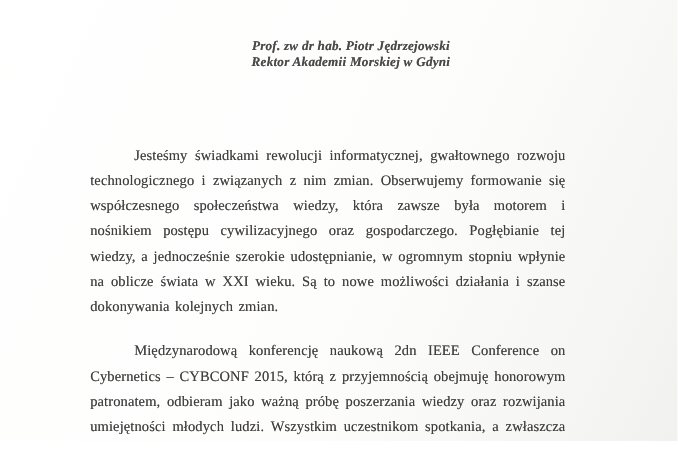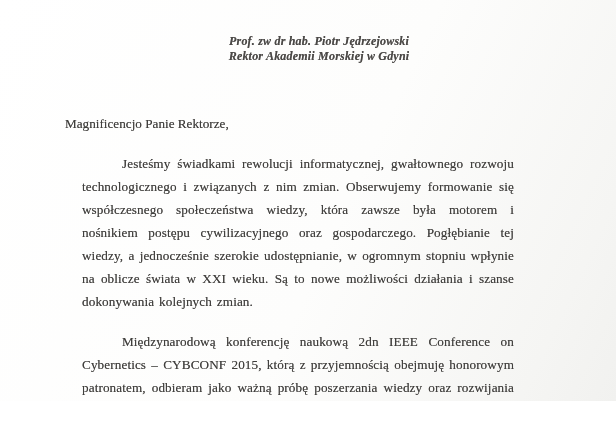--- a/index.html
+++ b/index.html
@@ -60,20 +60,19 @@
 <body>
 
 <div class="scan-page">
 
   <div class="letterhead">
     <div>Prof. zw dr hab. Piotr Jędrzejowski</div>
     <div>Rektor Akademii Morskiej w Gdyni</div>
   </div>
 
   <div class="body-block">
-    <p class="salutation">Magnificencjo Panie Rektorze,</p>
 
     <p class="para">Jesteśmy świadkami rewolucji informatycznej, gwałtownego rozwoju technologicznego i związanych z nim zmian. Obserwujemy formowanie się współczesnego społeczeństwa wiedzy, która zawsze była motorem i nośnikiem postępu cywilizacyjnego oraz gospodarczego. Pogłębianie tej wiedzy, a jednocześnie szerokie udostępnianie, w ogromnym stopniu wpłynie na oblicze świata w XXI wieku. Są to nowe możliwości działania i szanse dokonywania kolejnych zmian.</p>
 
     <p class="para">Międzynarodową konferencję naukową 2dn IEEE Conference on Cybernetics – CYBCONF 2015, którą z przyjemnością obejmuję honorowym patronatem, odbieram jako ważną próbę poszerzania wiedzy oraz rozwijania umiejętności młodych ludzi. Wszystkim uczestnikom spotkania, a zwłaszcza młodym, ambitnym i kreatywnym studentom, życzę owocnych działań, z których odniesie korzyść nasze społeczeństwo.</p>
   </div>
 
 </div>
 
 </body></html>

